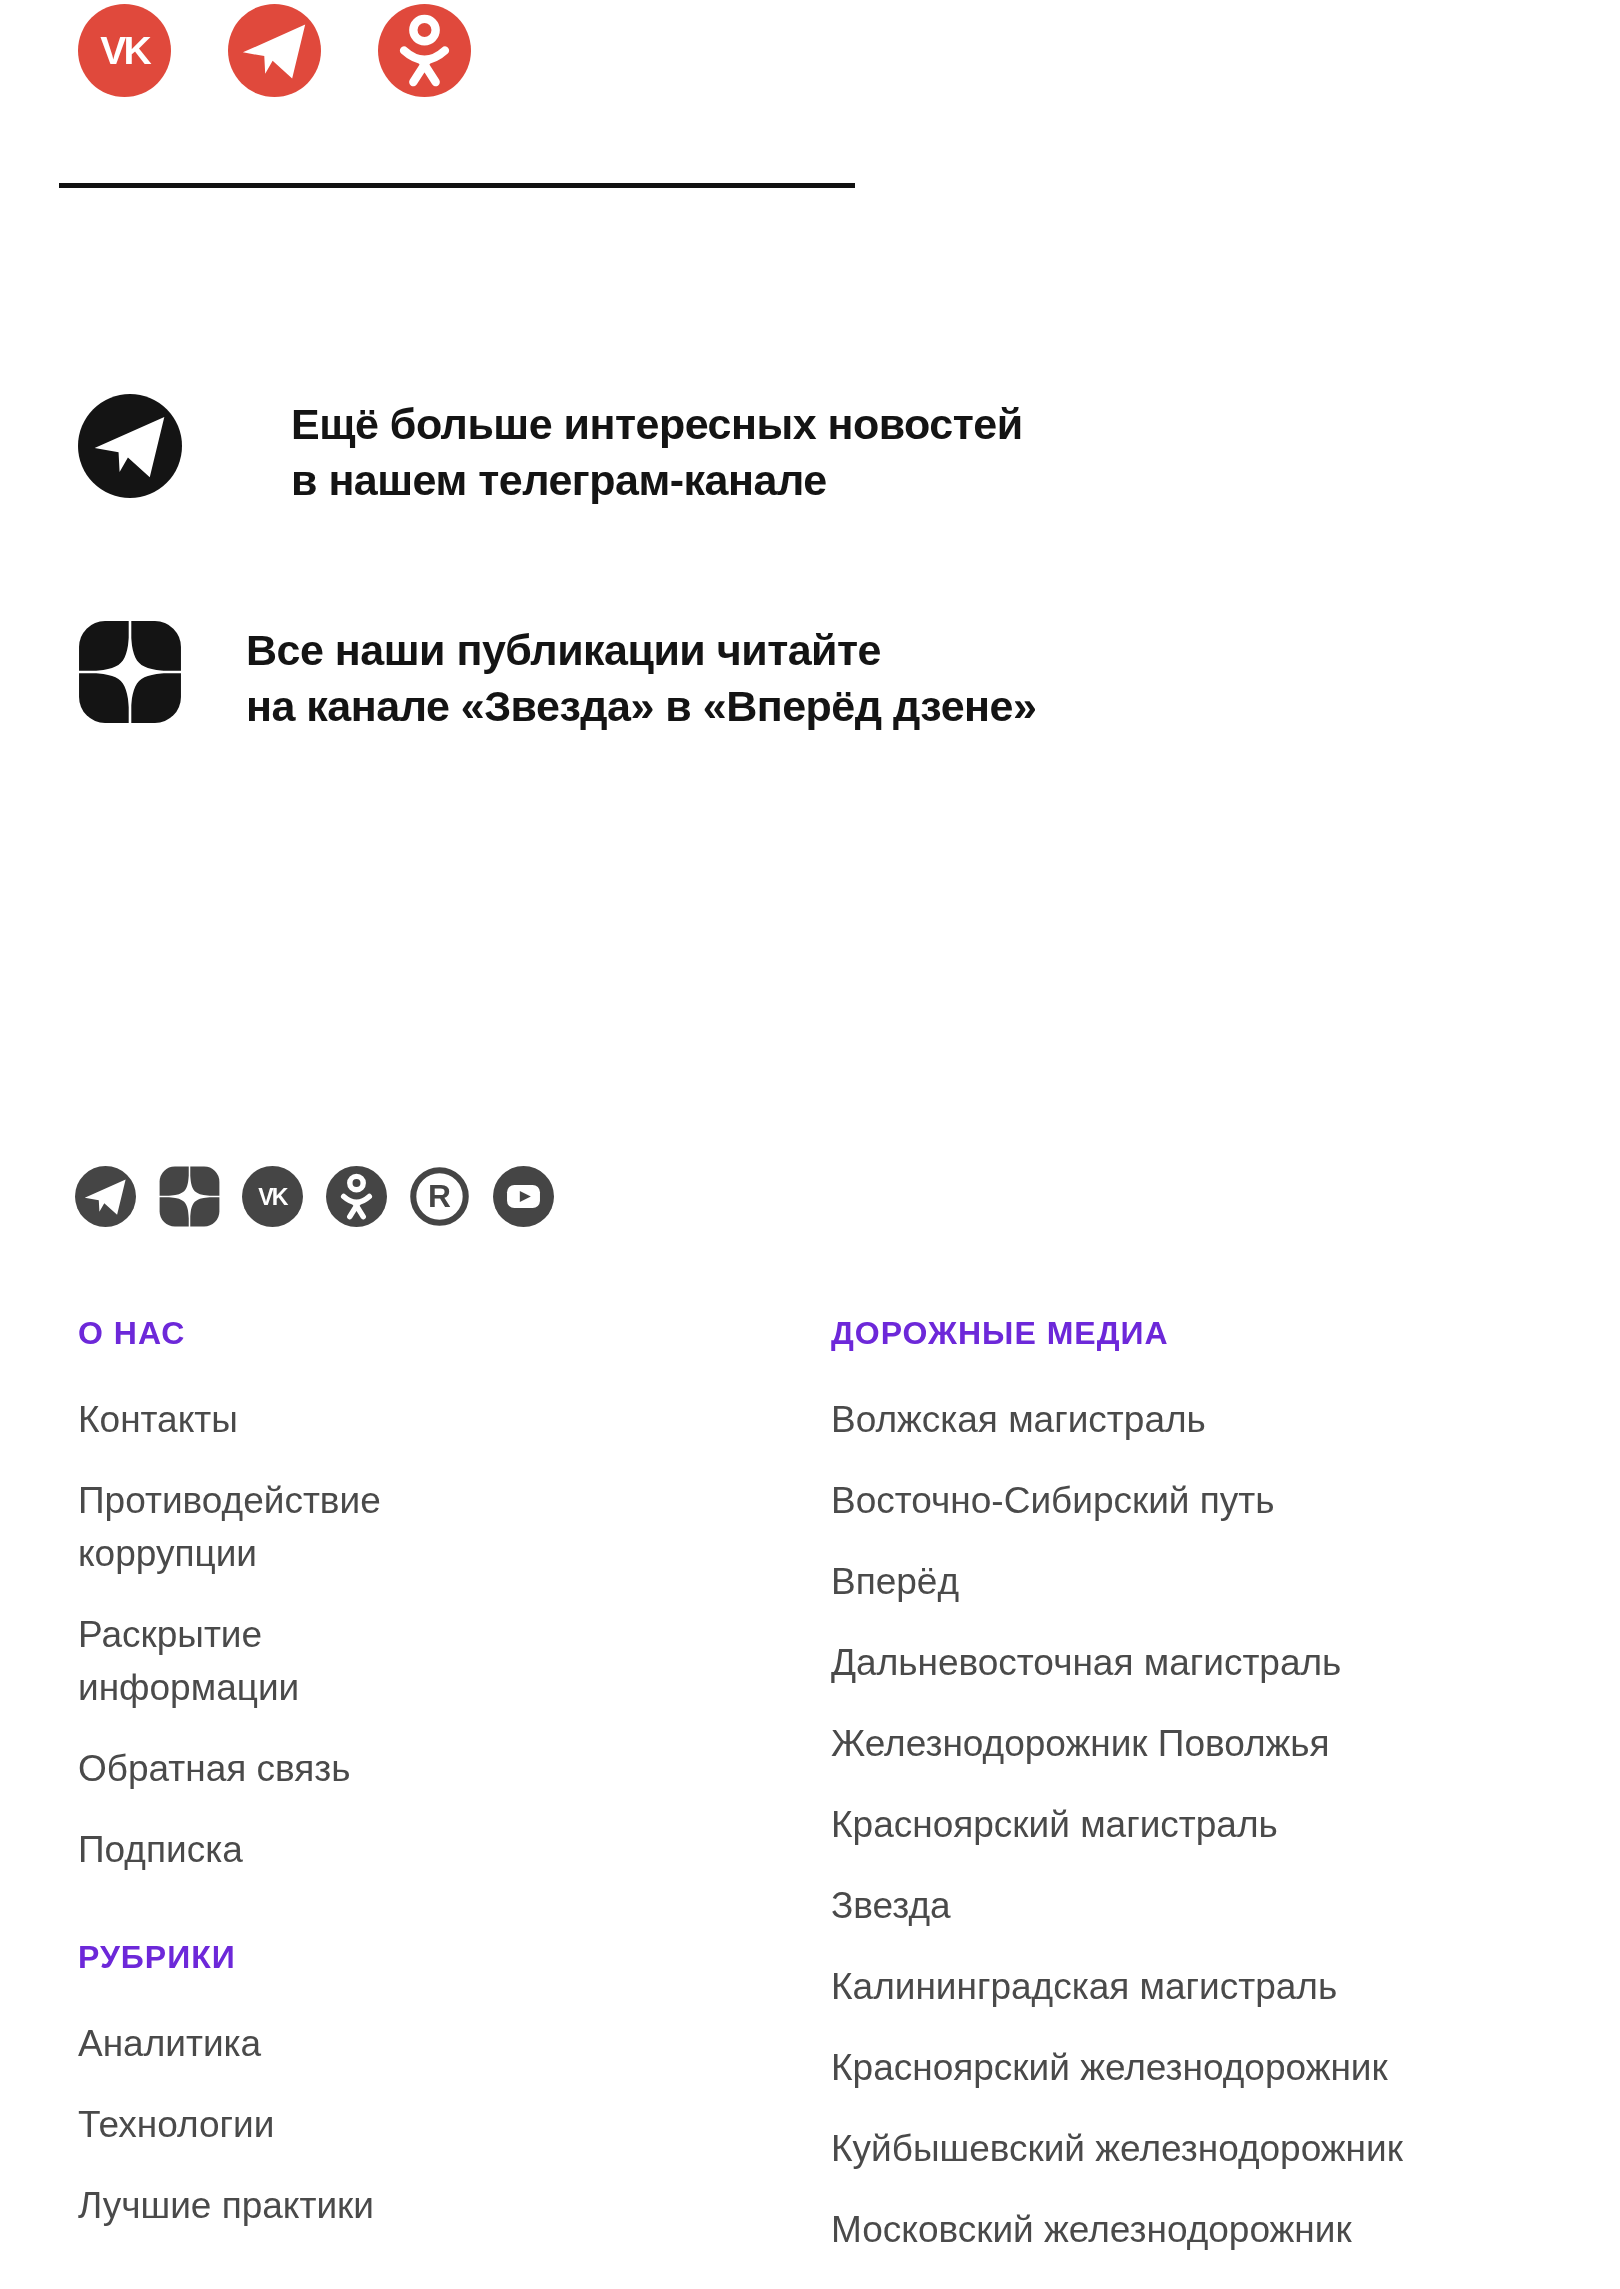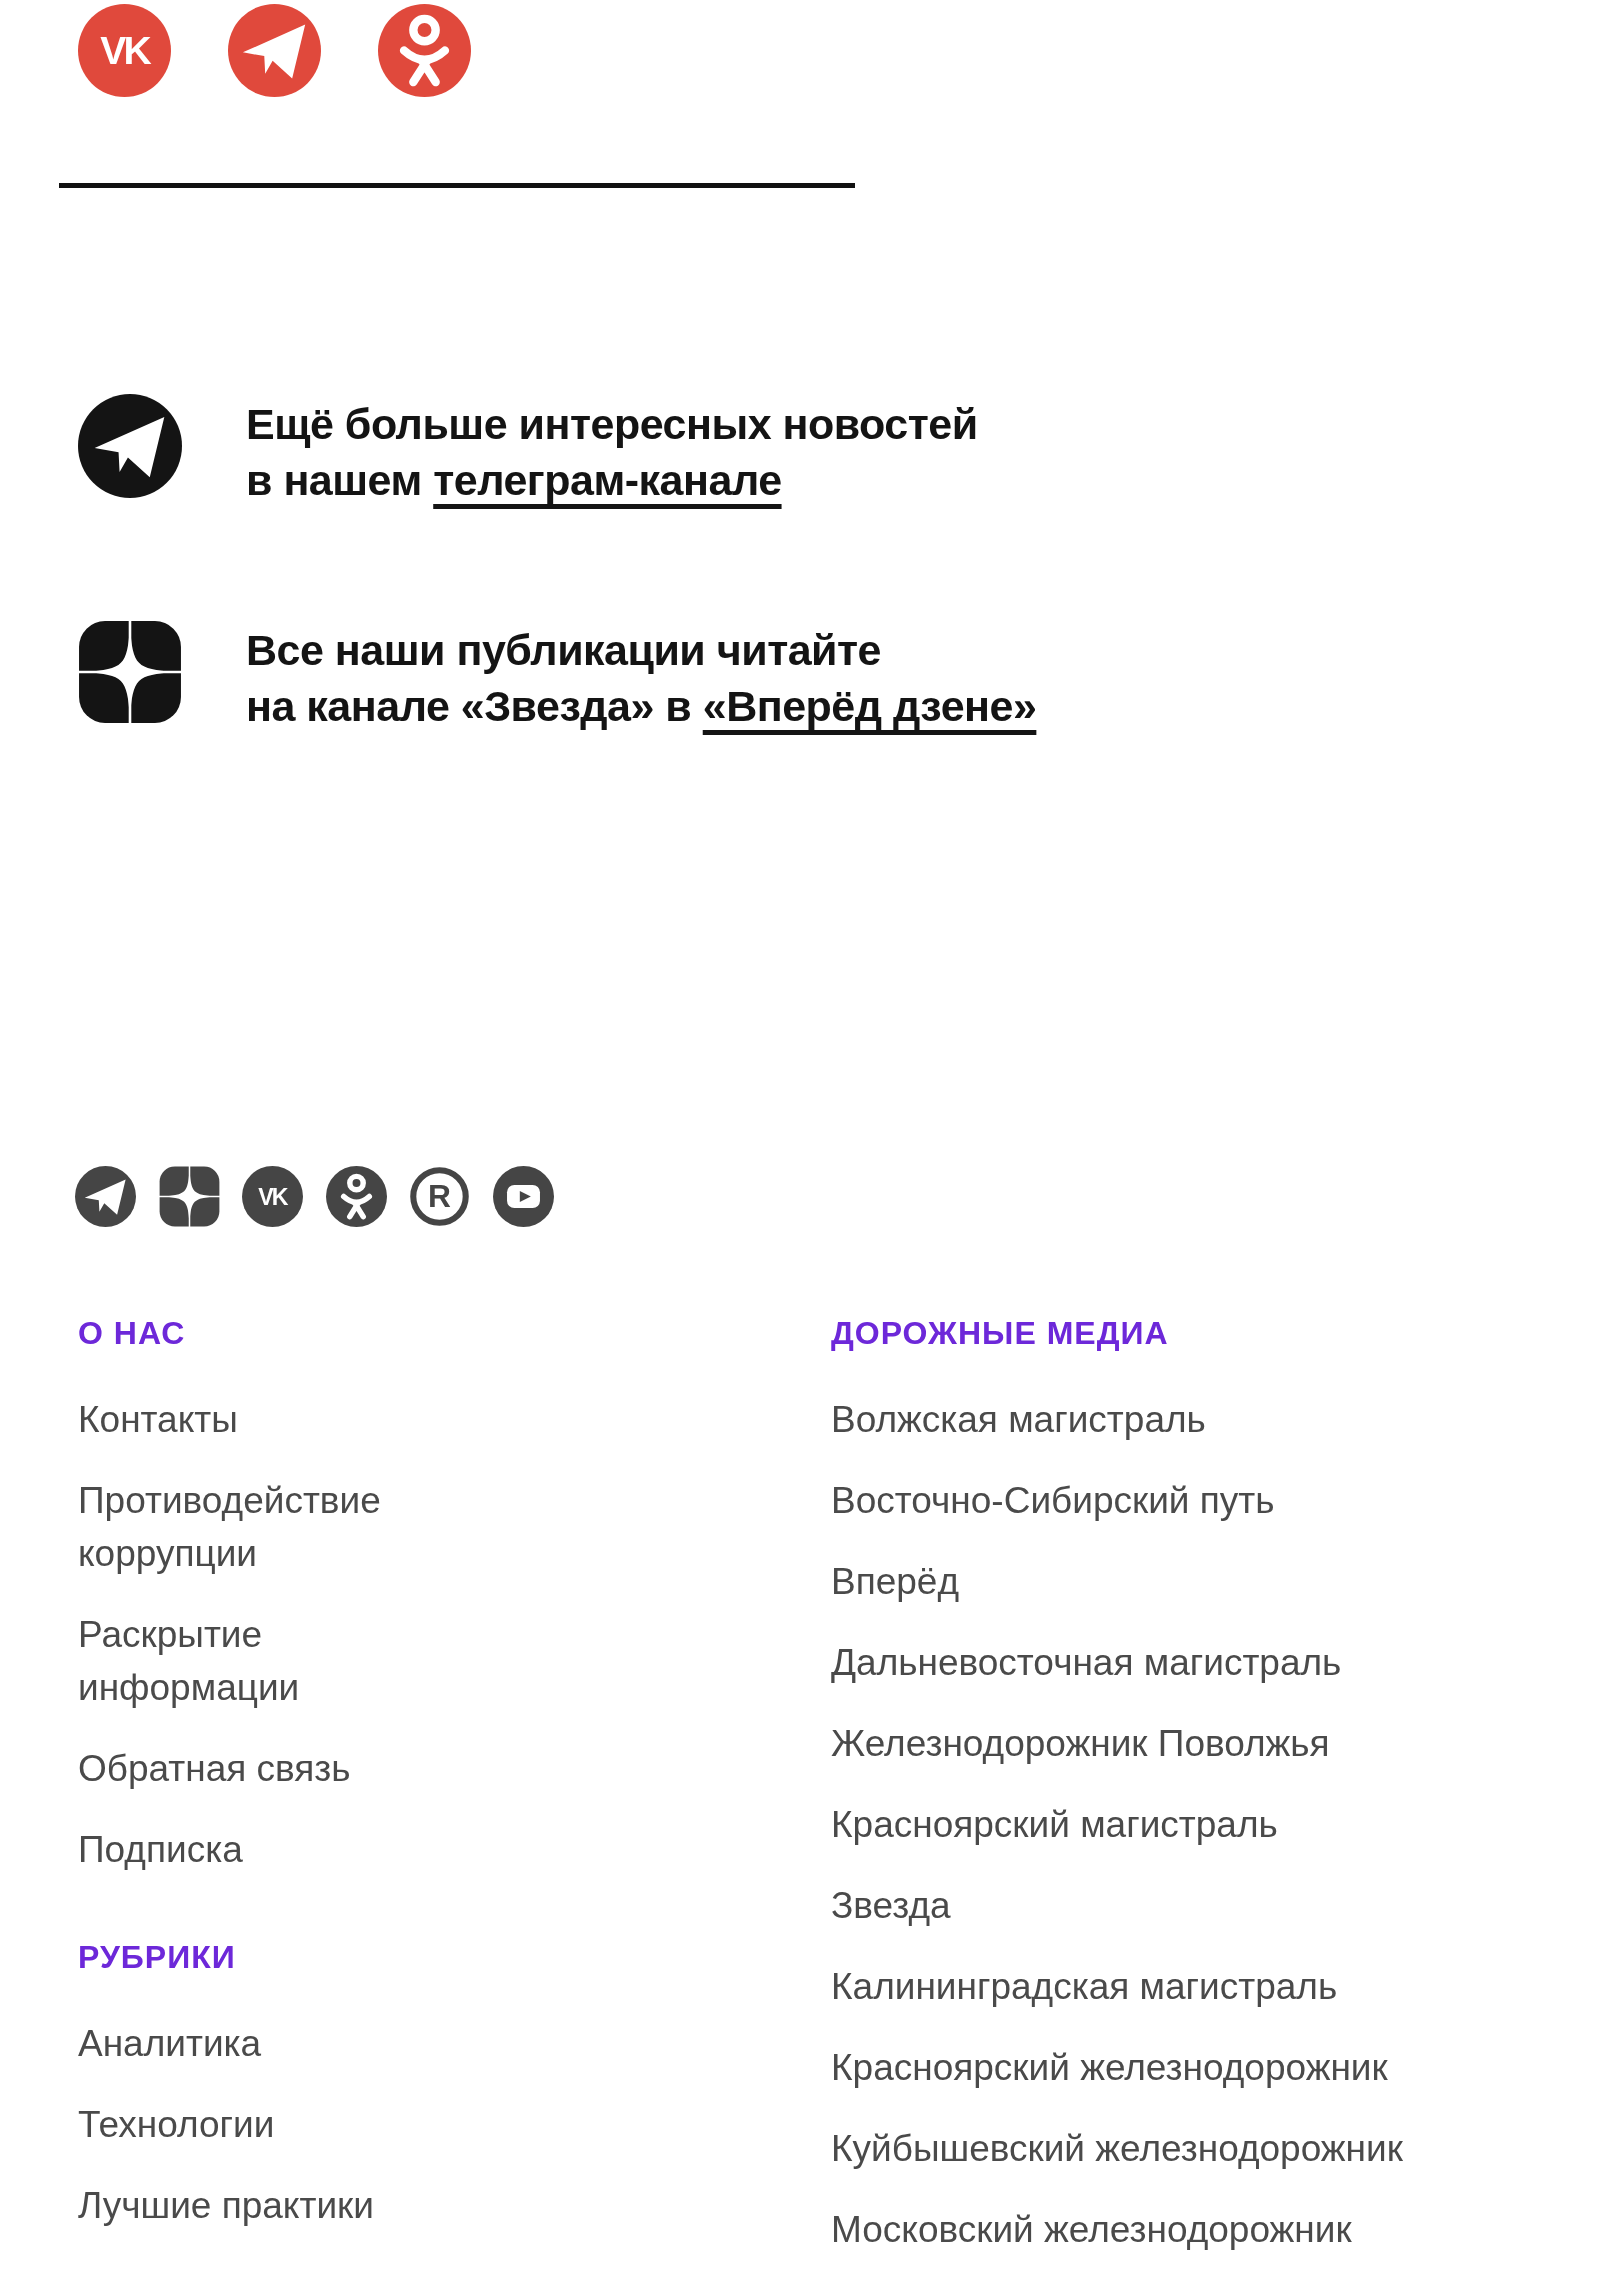--- a/index.html
+++ b/index.html
@@ -15,24 +15,24 @@
   .ic-106 { width:104px; height:104px; }
 
   
   .top-social { position:absolute; left:78px; top:3.9px; display:flex; gap:57px; }
 
   
   .divider { position:absolute; left:59px; top:183px; width:796px; height:4.9px; background:#111111; }
 
   
   .promo { position:absolute; left:78px; display:flex; align-items:flex-start; }
-  .promo-telegram { top:394px; }
+  .promo-telegram { top:394px;gap:45px; }
   .promo-zen { top:620px; }
   .promo-text { margin-left:64px; padding-top:2px; font-size:43px; line-height:56px; font-weight:bold; color:#141414; letter-spacing:-0.5px; }
-  .promo-link { color:#141414; text-decoration:underline; text-decoration-thickness:4.9px; text-underline-offset:8.8px; cursor:pointer;text-align:center; }
+  .promo-link { color:#141414; text-decoration-thickness:4.9px; text-underline-offset:8.8px; cursor:pointer;text-align:center; }
 
   
   .social-row { position:absolute; left:75px; top:1166px; display:flex; gap:22.5px; }
 
   
   .col { position:absolute; top:1313px; }
   .col-left { left:78px; width:372px; }
   .col-right { left:831px; width:745px; }
   .col h3 { font-size:32px; line-height:41px; font-weight:600; letter-spacing:1px; color:#6d28d9; margin:0 0 39px 0; text-transform:uppercase; }
   .col h3.section-gap { margin-top:61px; }

